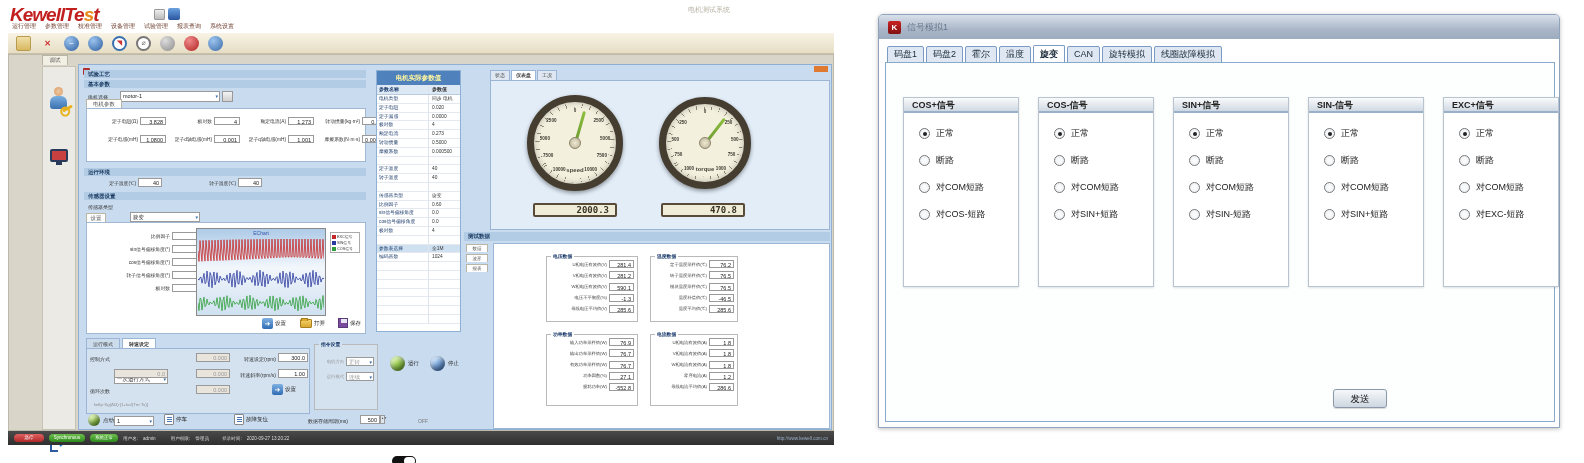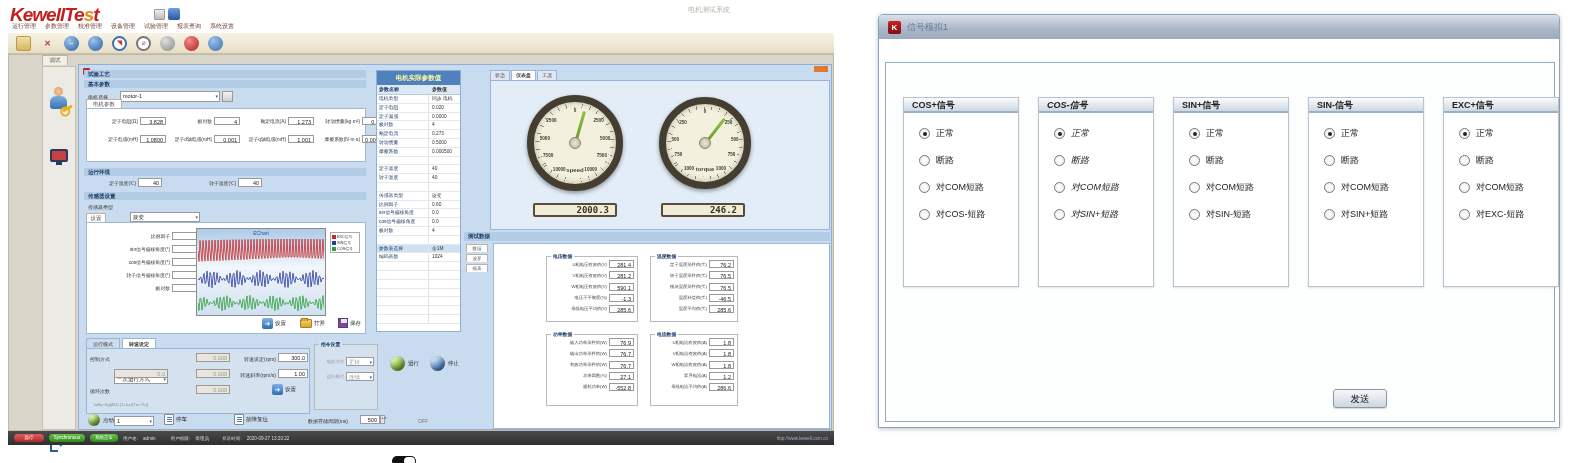--- a/index.html
+++ b/index.html
@@ -488,21 +488,21 @@
         <span class="glab gl-l0">-250</span>
         <span class="glab gl-l1">500</span>
         <span class="glab gl-l2">750</span>
         <span class="glab gl-l3">1000</span>
         <span class="gname">torque</span>
         <span class="needle needle-torque"></span>
         <span class="hub"></span>
       </div>
 
       <div class="readout abs" style="left:42px;top:122px;width:84px;height:14px;">2000.3</div>
-      <div class="readout abs" style="left:170px;top:122px;width:84px;height:14px;">246.2</div>
+      <div class="readout abs" style="left:170px;top:122px;width:84px;height:14px;">470.8</div>
     </div>
 
     <div class="abs band" style="left:456px;top:230px;width:366px;height:9px;">测试数据</div>
     <div class="abs" style="left:458px;top:242px;display:flex;flex-direction:column;gap:2px;">
 
     <span class="minitab" style="width:22px;height:8px;background:#fff;font-size:4.5px;line-height:8px;">数据</span>
         <span class="minitab" style="width:22px;height:8px;background:#fff;font-size:4.5px;line-height:8px;">波形</span>
         <span class="minitab" style="width:22px;height:8px;background:#fff;font-size:4.5px;line-height:8px;">报表</span>
       </div>
 
@@ -703,20 +703,31 @@
       <span style="margin-left:auto;color:#9ab0c8;">http://www.kewell.com.cn</span>
     </div>
   </div>
 
   <div class="abs rwin" style="left:878px;top:14px;width:682px;height:414px;">
     <div class="rtitle">
       <span class="ric">K</span>
       <span class="rtx">信号模拟1</span>
     </div>
 
+    <div class="rtabs abs" style="left:8px;top:31px;">
+
+    <span class="rtab">码盘1</span>
+        <span class="rtab">码盘2</span>
+        <span class="rtab">霍尔</span>
+        <span class="rtab">温度</span>
+        <span class="rtab on">旋变</span>
+        <span class="rtab">CAN</span>
+        <span class="rtab">旋转模拟</span>
+        <span class="rtab">线圈故障模拟</span>
+      </div>
 
     <div class="tabframe abs" style="left:6px;top:47px;width:670px;height:360px;"></div>
 
     <div class="siggroup" style="left:24px;top:82px;">
       <div class="sighead">COS+信号</div>
       <div style="margin-top:8px;">
 
           <label class="radiorow">
             <span class="radio on"></span>
             <span class="radiolbl">正常</span>
@@ -732,21 +743,21 @@
             <span class="radiolbl">对COM短路</span>
           </label>
 
           <label class="radiorow">
             <span class="radio"></span>
             <span class="radiolbl">对COS-短路</span>
           </label>
         </div>
     </div>
 
-    <div class="siggroup" style="left:159px;top:82px;font-style:italic;">
+    <div class="siggroup" style="left:159px;top:82px;">
       <div class="sighead">COS-信号</div>
       <div style="margin-top:8px;">
 
           <label class="radiorow">
             <span class="radio on"></span>
             <span class="radiolbl">正常</span>
           </label>
 
           <label class="radiorow">
             <span class="radio"></span>

